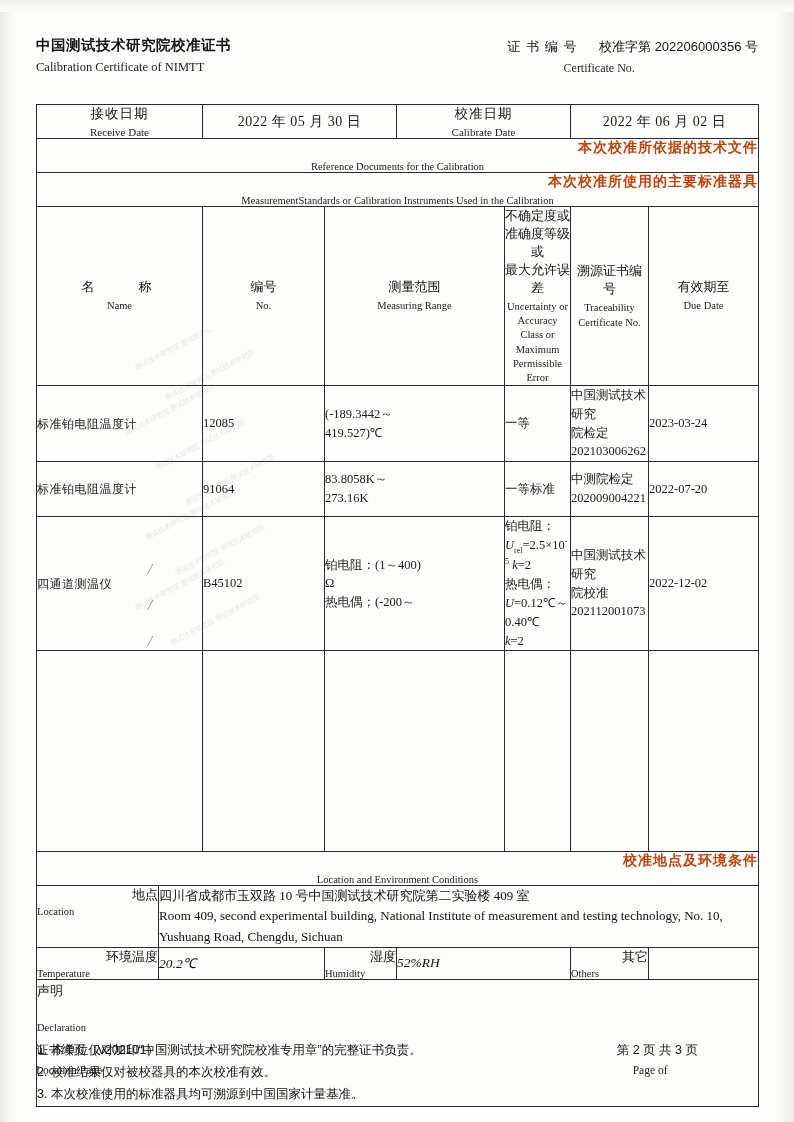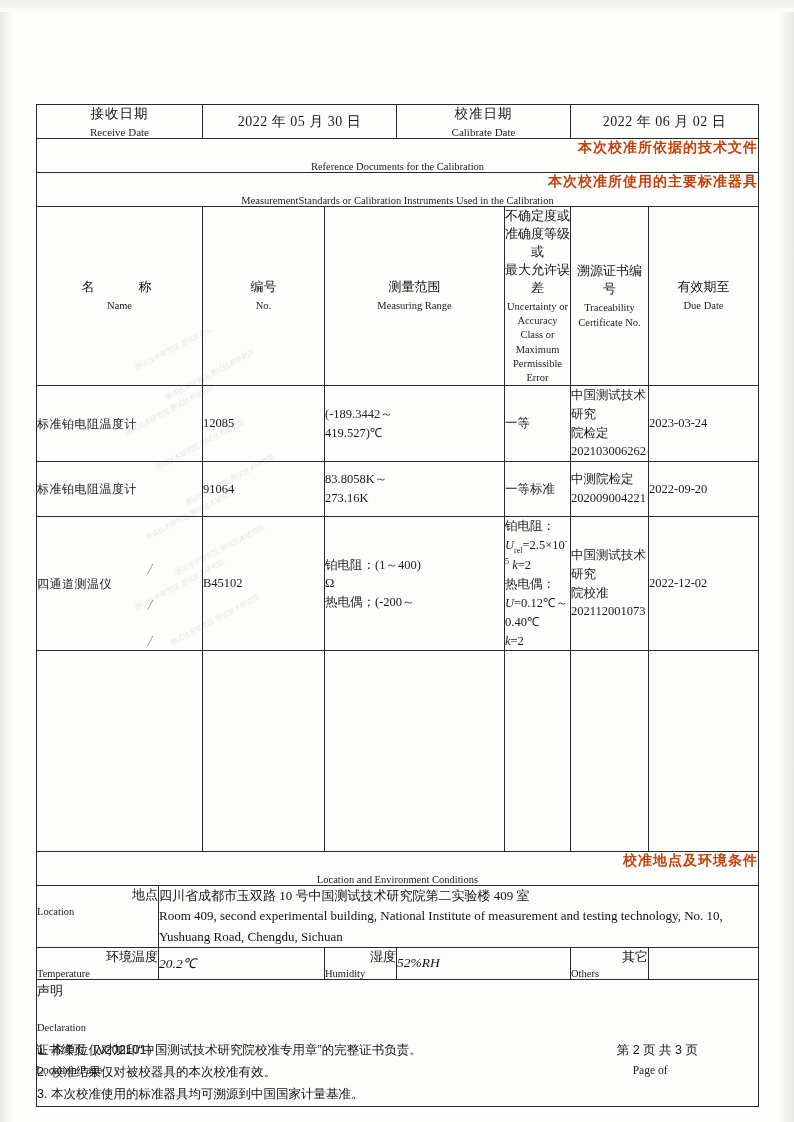--- a/index.html
+++ b/index.html
@@ -266,20 +266,35 @@
 <body>
 
 <div class="page">
 
   <div class="scan-edge-left"></div>
   <div class="scan-edge-right"></div>
   <div class="scan-edge-top"></div>
 
   <div class="faint-stamp"></div>
 
+  <div class="hdr">
+    <div class="hdr-row">
+      <div class="hdr-left">
+        <div class="cn">中国测试技术研究院校准证书</div>
+        <div class="en">Calibration Certificate of NIMTT</div>
+      </div>
+      <div class="hdr-right">
+        <div class="cn">
+          <span class="label">证 书 编 号</span>
+          <span>校准字第 202206000356 号</span>
+        </div>
+        <div class="en">Certificate No.</div>
+      </div>
+    </div>
+  </div>
 
   <table class="main">
     <colgroup>
       <col style="width:122px">
       <col style="width:44px">
       <col style="width:122px">
       <col style="width:72px">
       <col style="width:108px">
       <col style="width:66px">
       <col style="width:78px">
@@ -354,21 +369,21 @@
       <td>中国测试技术研究<br>院检定<br>202103006262</td>
       <td>2023-03-24</td>
     </tr>
 
     <tr class="std-row">
       <td colspan="2" class="name">标准铂电阻温度计</td>
       <td>91064</td>
       <td colspan="2">83.8058K～<br>273.16K</td>
       <td>一等标准</td>
       <td>中测院检定<br>202009004221</td>
-      <td>2022-09-20</td>
+      <td>2022-07-20</td>
     </tr>
 
     <tr class="std-row">
       <td colspan="2" class="name">四通道测温仪</td>
       <td>B45102</td>
       <td colspan="2">铂电阻：(1～400)<br>Ω<br>热电偶；(-200～</td>
       <td>铂电阻：<i>U</i><sub style="font-size:8px">rel</sub>=2.5×10<sup style="font-size:8px">-5</sup> <i>k</i>=2<br>热电偶：<i>U</i>=0.12℃～0.40℃<br><i>k</i>=2</td>
       <td>中国测试技术研究<br>院校准<br>202112001073</td>
       <td>2022-12-02</td>
     </tr>

